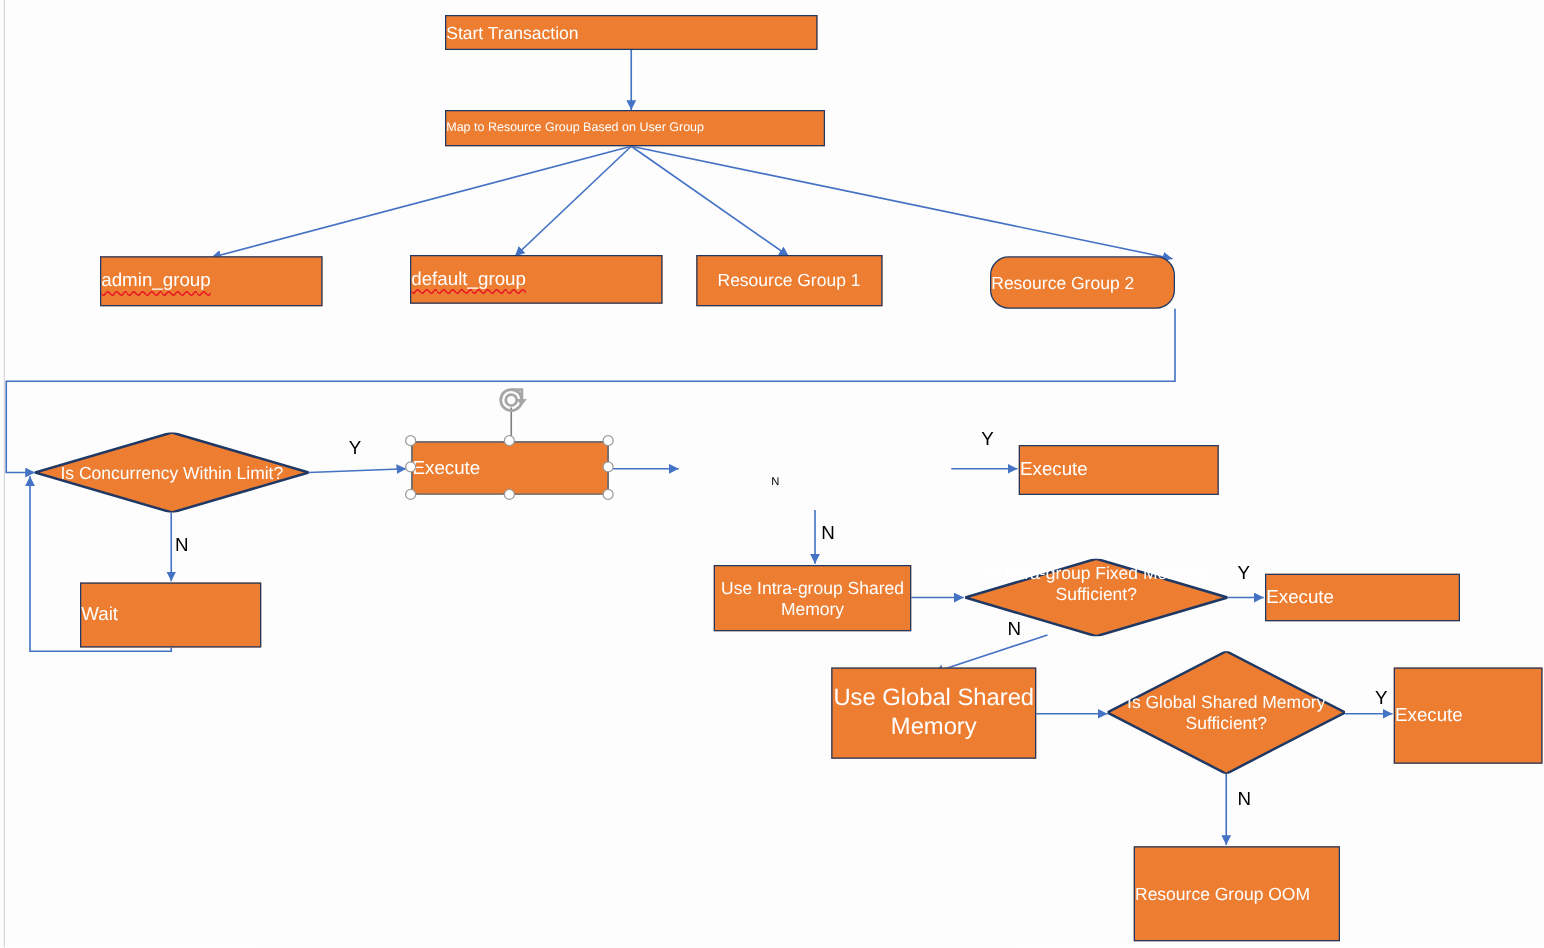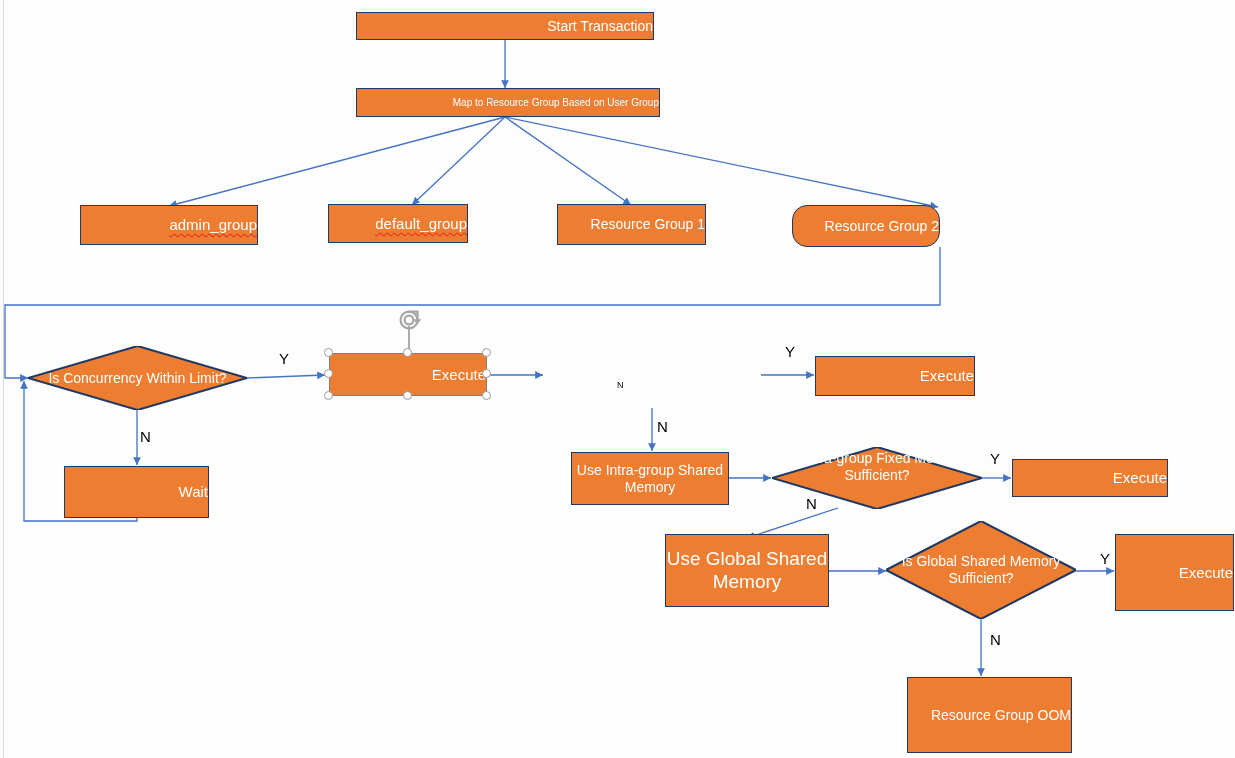--- a/index.html
+++ b/index.html
@@ -20,21 +20,21 @@
     position:absolute;left:3px;top:0;width:1px;height:758px;
     background:#d8d8d8;
   }
   svg#wires{
     position:absolute;left:0;top:0;width:1235px;height:758px;
     pointer-events:none;
   }
   .node{
     position:absolute;
     box-sizing:border-box;
-    display:flex;align-items:center;justify-content:flex-end;
+    display:flex;align-items:center;justify-content:flex-start;
     text-align:center;
     color:#ffffff;
     line-height:1.18;
     user-select:none;
   }
   .rect{
     background:#ED7D31;
     border:1.5px solid #1F3864;
   }
   .diamond{
@@ -147,25 +147,25 @@
   </div>
 
   <div class="node rect" style="left:356px;top:88px;width:304px;height:29px;font-size:10px;">
     <span>Map to Resource Group Based on User Group</span>
   </div>
 
   <div class="node rect" style="left:80px;top:205px;width:178px;height:40px;font-size:15px;">
     <span class="squiggle">admin_group</span>
   </div>
 
-  <div class="node rect" style="left:328px;top:204px;width:140px;height:39px;font-size:15px;">
+  <div class="node rect" style="left:328px;top:204px;width:202px;height:39px;font-size:15px;">
     <span class="squiggle">default_group</span>
   </div>
 
-  <div class="node rect" style="left:557px;top:204px;width:149px;height:41px;font-size:14px;">
+  <div class="node rect" style="left:557px;top:204px;width:149px;height:41px;font-size:14px;padding-left:16px;">
     <span>Resource Group 1</span>
   </div>
 
   <div class="node rect" style="left:792px;top:205px;width:148px;height:42px;font-size:14px;border-radius:15px;">
     <span>Resource Group 2</span>
   </div>
 
   <div class="node diamond" style="left:28px;top:346px;width:219px;height:64px;font-size:14px;">
     <svg class="dshape" viewBox="0 0 219 64" preserveAspectRatio="none">
       <polygon points="109.5,0 219,32 109.5,64 0,32" fill="#ED7D31" stroke="#1F3864" stroke-width="2"></polygon>

